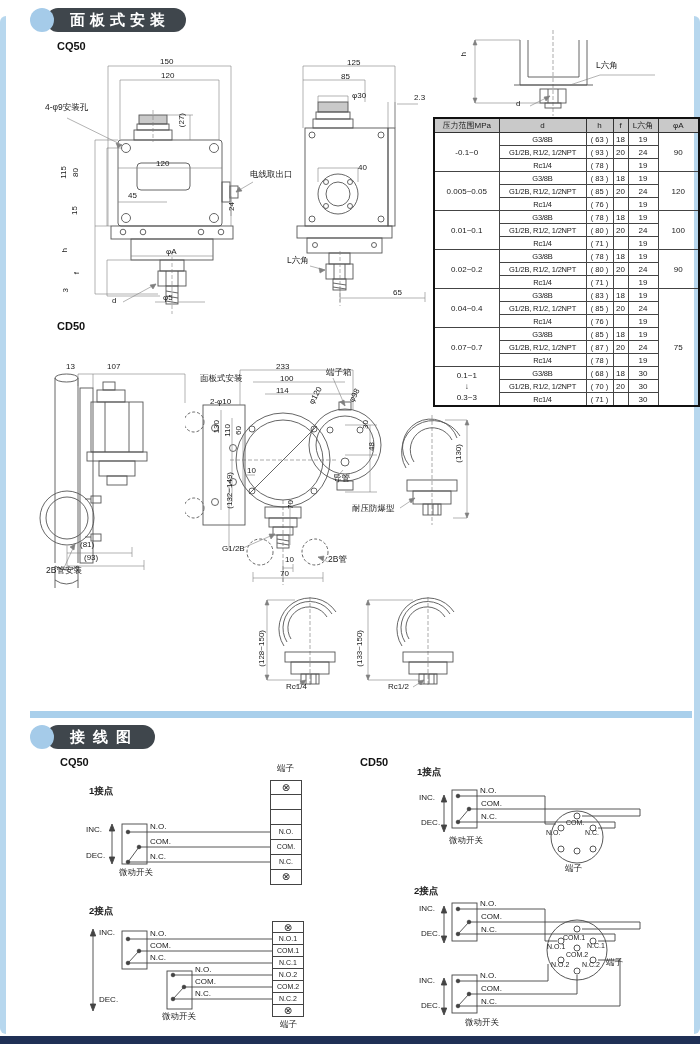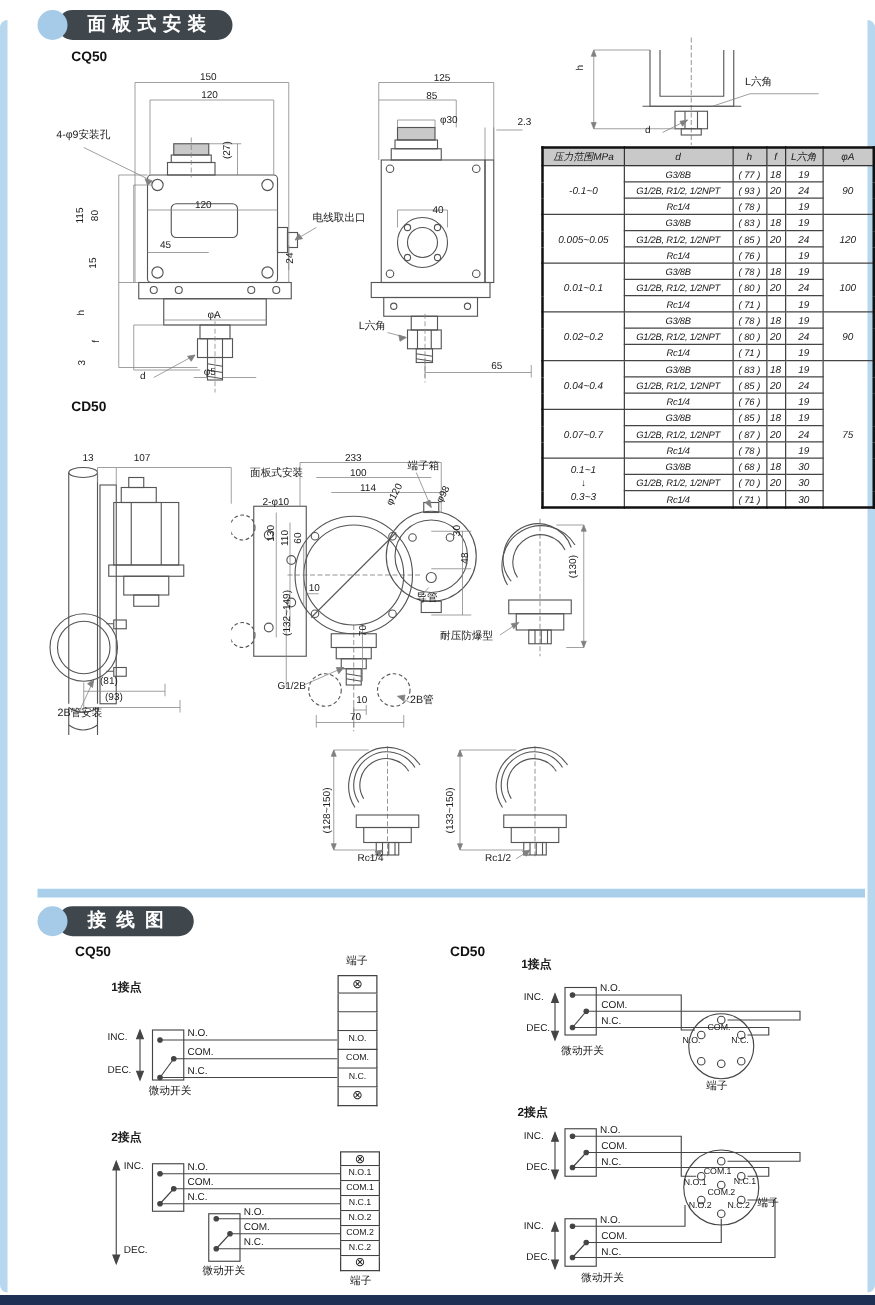--- a/index.html
+++ b/index.html
@@ -14,21 +14,21 @@
   .badge{position:absolute;height:24px;line-height:24px;background:#3f464c;color:#fff;font-weight:bold;
          font-size:15px;letter-spacing:5px;border-radius:13px;padding:0 16px 0 24px;z-index:2;}
   .model{position:absolute;font-size:11px;font-weight:bold;color:#111;}
   .lbl{position:absolute;font-size:8px;color:#1a1a1a;white-space:nowrap;line-height:1.1;}
   .lblc{position:absolute;font-size:8.5px;color:#1a1a1a;white-space:nowrap;line-height:1.1;}
   .b{font-weight:bold;font-size:9.5px;}
   .rot{writing-mode:vertical-rl;transform:rotate(180deg);}
   .tilt{transform:rotate(-62deg);transform-origin:left top;}
   svg.draw{position:absolute;}
   
-  #spec{position:absolute;left:433px;top:117px;width:265px;font-style:italic;}
+  #spec{position:absolute;left:433px;top:117px;width:265px;}
   #spec table{border-collapse:collapse;table-layout:fixed;width:265px;}
   #spec th{background:#c9c9c9;border:1px solid #333;font-size:8px;font-weight:normal;height:13px;padding:0;}
   #spec td{border:1px solid #444;font-size:8px;height:12px;line-height:11px;text-align:center;padding:0;
            white-space:nowrap;overflow:hidden;}
   #spec .d-cell{font-size:7.5px;letter-spacing:-0.2px;}
   #spec .h-cell{font-size:7.5px;}
   #spec table{border:2px solid #111;}
   #spec tr.group-start td{border-top:1.5px solid #111;}
   
   .tstrip{position:absolute;width:32px;}
@@ -208,21 +208,21 @@
   <span class="lbl" style="left:166px;top:248px;">φA</span>
   <span class="lbl" style="left:163px;top:294px;">φ5</span>
   <span class="lbl" style="left:112px;top:297px;">d</span>
   <span class="lblc" style="left:250px;top:170px;">电线取出口</span>
   <span class="lbl rot" style="left:228px;top:202px;">24</span>
 
   <span class="lbl" style="left:347px;top:59px;">125</span>
   <span class="lbl" style="left:341px;top:73px;">85</span>
   <span class="lbl" style="left:352px;top:92px;">φ30</span>
   <span class="lbl" style="left:414px;top:94px;">2.3</span>
-  <span class="lbl" style="left:346px;top:164px;">40</span>
+  <span class="lbl" style="left:358px;top:164px;">40</span>
   <span class="lblc" style="left:287px;top:256px;">L六角</span>
   <span class="lbl" style="left:393px;top:289px;">65</span>
 
   <span class="lbl rot" style="left:460px;top:52px;">h</span>
   <span class="lblc" style="left:596px;top:61px;">L六角</span>
   <span class="lbl" style="left:516px;top:100px;">d</span>
 
   <div id="spec">
     <table>
       <colgroup>
@@ -242,21 +242,21 @@
           <th>L六角</th>
           <th>φA</th>
         </tr>
       </thead>
       <tbody>
           <tr class="group-start">
             <td rowspan="3">
               <div>-0.1~0</div>
             </td>
             <td class="d-cell">G3/8B</td>
-            <td class="h-cell">( 77 )</td>
+            <td class="h-cell">( 63 )</td>
             <td class="f-cell">18</td>
             <td class="hex-cell">19</td>
             <td rowspan="3">90</td>
           </tr>
           <tr>
             <td class="d-cell">G1/2B, R1/2, 1/2NPT</td>
             <td class="h-cell">( 93 )</td>
             <td class="f-cell">20</td>
             <td class="hex-cell">24</td>
           </tr>
@@ -587,21 +587,21 @@
   <span class="lbl" style="left:66px;top:363px;">13</span>
   <span class="lbl" style="left:107px;top:363px;">107</span>
   <span class="lbl" style="left:80px;top:541px;">(81)</span>
   <span class="lbl" style="left:84px;top:554px;">(93)</span>
   <span class="lblc" style="left:46px;top:566px;">2B管安装</span>
 
   <span class="lbl" style="left:210px;top:362px;margin-top:36px;">2-φ10</span>
   <span class="lblc" style="left:200px;top:374px;">面板式安装</span>
   <span class="lbl" style="left:276px;top:363px;">233</span>
   <span class="lbl" style="left:280px;top:375px;">100</span>
-  <span class="lbl" style="left:288px;top:387px;">114</span>
+  <span class="lbl" style="left:276px;top:387px;">114</span>
   <span class="lblc" style="left:326px;top:368px;">端子箱</span>
   <span class="lbl tilt" style="left:308px;top:402px;">φ120</span>
   <span class="lbl tilt" style="left:348px;top:400px;">φ98</span>
   <span class="lbl rot" style="left:213px;top:420px;">130</span>
   <span class="lbl rot" style="left:224px;top:424px;">110</span>
   <span class="lbl rot" style="left:235px;top:426px;">60</span>
   <span class="lbl rot" style="left:362px;top:420px;">30</span>
   <span class="lbl rot" style="left:368px;top:442px;">48</span>
   <span class="lbl" style="left:247px;top:467px;">10</span>
   <span class="lbl rot" style="left:226px;top:472px;">(132~149)</span>

